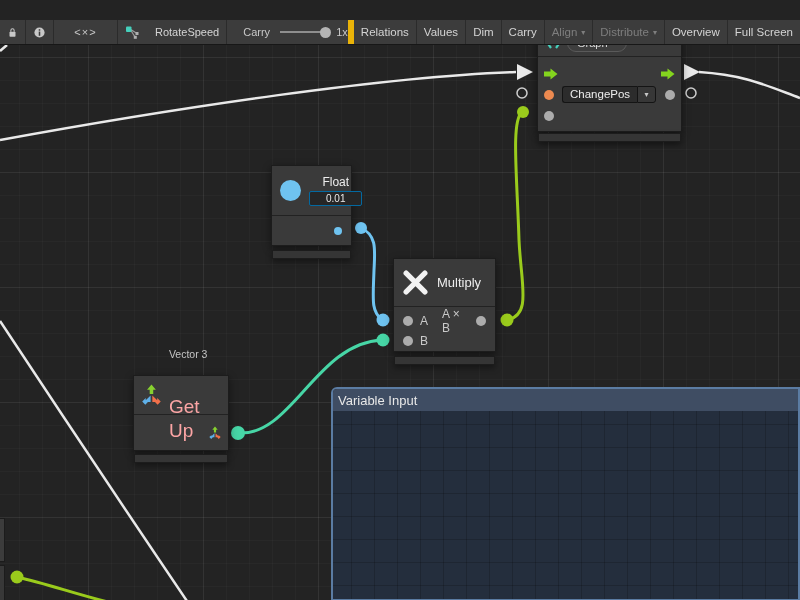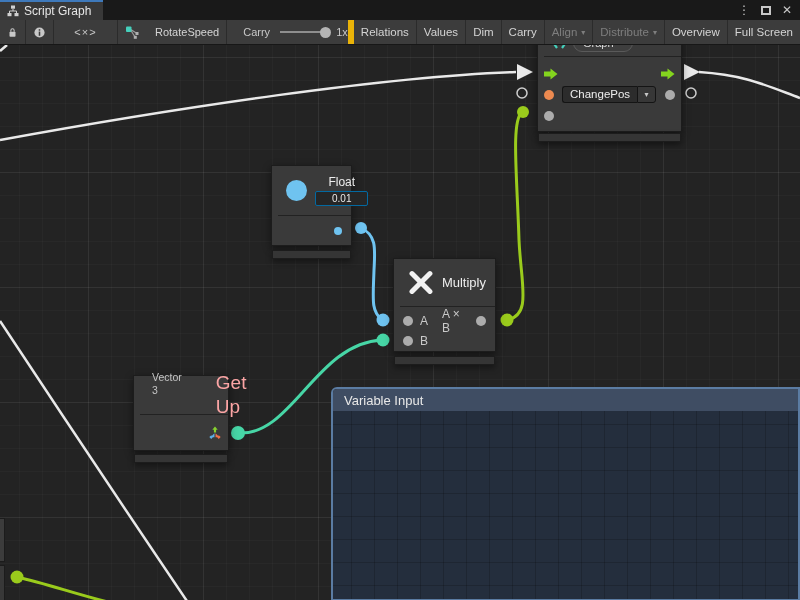--- a/index.html
+++ b/index.html
@@ -47,21 +47,21 @@
               linear-gradient(90deg, rgba(255,255,255,0.05) 1px, transparent 1px),
               linear-gradient(rgba(255,255,255,0.022) 1px, transparent 1px),
               linear-gradient(90deg, rgba(255,255,255,0.022) 1px, transparent 1px);
             background-size:115px 115px, 115px 115px, 23px 23px, 23px 23px;
             background-position:88px 12px, 88px 12px, 19px 12px, 19px 12px; }
   .wires { position:absolute; top:0; left:0; width:800px; height:555px; }
 
   
   .node { position:absolute; background:#3A3A3A; border:1px solid #1C1C1C;
           box-shadow:0 3px 8px rgba(0,0,0,0.45); }
-  .node-header { display:flex; align-items:center; border-bottom:1px solid #222;margin-left:6px; }
+  .node-header { display:flex; align-items:center; border-bottom:1px solid #222; }
   .node-footer { position:absolute; left:0; right:0; height:9px;
                  background:#353535; border:1px solid #1C1C1C;
                  box-shadow:0 3px 6px rgba(0,0,0,0.4); }
   .dot { display:inline-block; width:10px; height:10px; border-radius:50%; flex-shrink:0; }
   .row { display:flex; align-items:center; }
   .port-label { font-size:12px; color:#C9C9C9; }
 
   
   .setvar { left:537px; top:-17px; width:145px; height:104px; }
   .setvar .node-header { height:28px; padding:0 8px; gap:6px; }
@@ -94,65 +94,49 @@
   .mulnode { left:393px; top:213px; width:103px; height:94px; }
   .mulnode .node-header { height:48px; padding:0 9px; gap:9px;text-align:center; }
   .mul-title { font-size:13px; color:#EDEDED; }
   .mulnode .body { padding-top:4px; }
   .mulnode .row { height:20px; padding:0 9px; gap:7px; }
   .spacer { flex:1; }
 
   
   .vecnode { left:133px; top:330px; width:96px; height:76px; }
   .vecnode .node-header { height:39px; padding:0 6px; gap:6px; }
-  .vec-col { display:flex; flex-direction:row; line-height:1.25;gap:34px; }
+  .vec-col { display:flex; flex-direction:column; line-height:1.25;gap:34px; }
   .vec-title { font-size:10.5px; color:#C4C4C4; }
   .vec-sub { font-size:19px; color:#fca5a5; }
   .vecnode .body { height:35px; display:flex; align-items:center;
                    justify-content:flex-end; padding-right:6px; }
 
   
   .panel { position:absolute; left:331px; top:342px; width:469px; height:214px;
            border:2px solid #5B7CA3; border-radius:6px 0 0 0; overflow:hidden; }
-  .panel-header { height:22px; display:flex; align-items:center; padding-left:11px;
+  .panel-header { height:22px; display:flex; align-items:center; padding-left:5px;
                   font-size:13px; color:#E8E8E8; }
   .panel-body { position:absolute; top:22px; left:0; right:0; bottom:0;
                 background-image:
                   linear-gradient(rgba(0,0,0,0.18) 1px, transparent 1px),
                   linear-gradient(90deg, rgba(0,0,0,0.18) 1px, transparent 1px);
                 background-size:23px 23px, 23px 23px;
                 background-position:18px 13px, 18px 13px; }
 
   
   .sliver-a { position:absolute; left:-2px; top:473px; width:7px; height:44px;
               background:#3C3C3C; border:1px solid #1C1C1C; }
   .sliver-b { position:absolute; left:-2px; top:520px; width:7px; height:36px;
               background:#383838; border:1px solid #1C1C1C; }
 </style>
 </head>
 <body>
 
 <div class="app">
 
-  <div class="tabbar">
-    <div class="tab">
-      <svg width="12" height="12" viewBox="0 0 12 12">
-        <rect x="4" y="0.5" width="4" height="3.2" fill="#CFCFCF"></rect>
-        <rect x="0.5" y="8" width="4" height="3.2" fill="#CFCFCF"></rect>
-        <rect x="7.5" y="8" width="4" height="3.2" fill="#CFCFCF"></rect>
-        <path d="M6,3.7 V6 M2.5,8 V6 H9.5 V8" stroke="#CFCFCF" stroke-width="1" fill="none"></path>
-      </svg>
-      <span class="tab-label">Script Graph</span>
-    </div>
-    <div class="win-controls">
-      <span class="kebab">⋮</span>
-      <span class="maxbox"></span>
-      <span class="closex">✕</span>
-    </div>
-  </div>
 
   <div class="toolbar">
     <div class="tbtn icon-btn" style="width:26px;">
       <svg width="12" height="13" viewBox="0 0 12 13">
         <rect x="2" y="5.5" width="8" height="6.5" rx="1" fill="#C8C8C8"></rect>
         <path d="M3.8,5.5 V3.8 a2.2,2.2 0 0 1 4.4,0 V5.5" stroke="#C8C8C8" stroke-width="1.4" fill="none"></path>
       </svg>
     </div>
     <div class="tbtn icon-btn" style="width:28px;">
       <svg width="13" height="13" viewBox="0 0 13 13">

